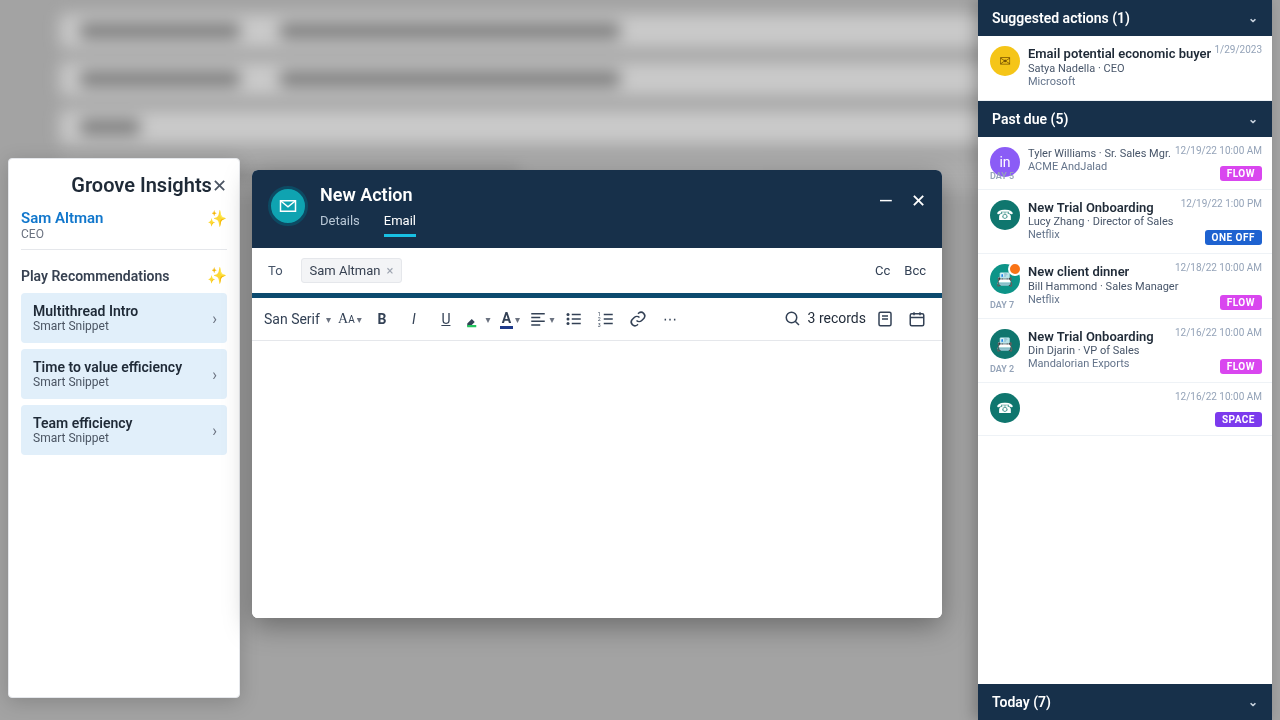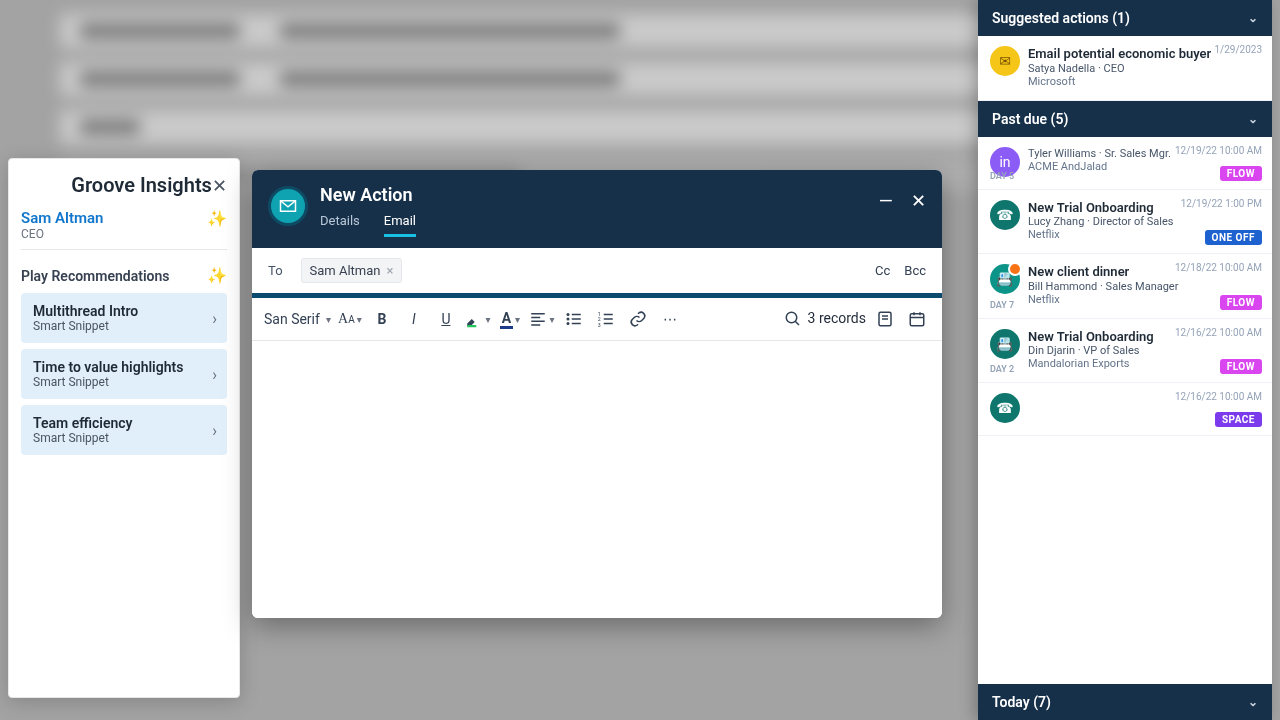--- a/index.html
+++ b/index.html
@@ -143,21 +143,21 @@
     <div class="section-label">Play Recommendations</div>
     <span class="wand">✨</span>
   </div>
   <div id="play-list">
       <div class="play-item">
         <div class="title">Multithread Intro</div>
         <div class="sub">Smart Snippet</div>
         <span class="chev">›</span>
       </div>
       <div class="play-item">
-        <div class="title">Time to value highlights</div>
+        <div class="title">Time to value efficiency</div>
         <div class="sub">Smart Snippet</div>
         <span class="chev">›</span>
       </div>
       <div class="play-item">
         <div class="title">Team efficiency</div>
         <div class="sub">Smart Snippet</div>
         <span class="chev">›</span>
       </div>
     </div>
 </aside>

